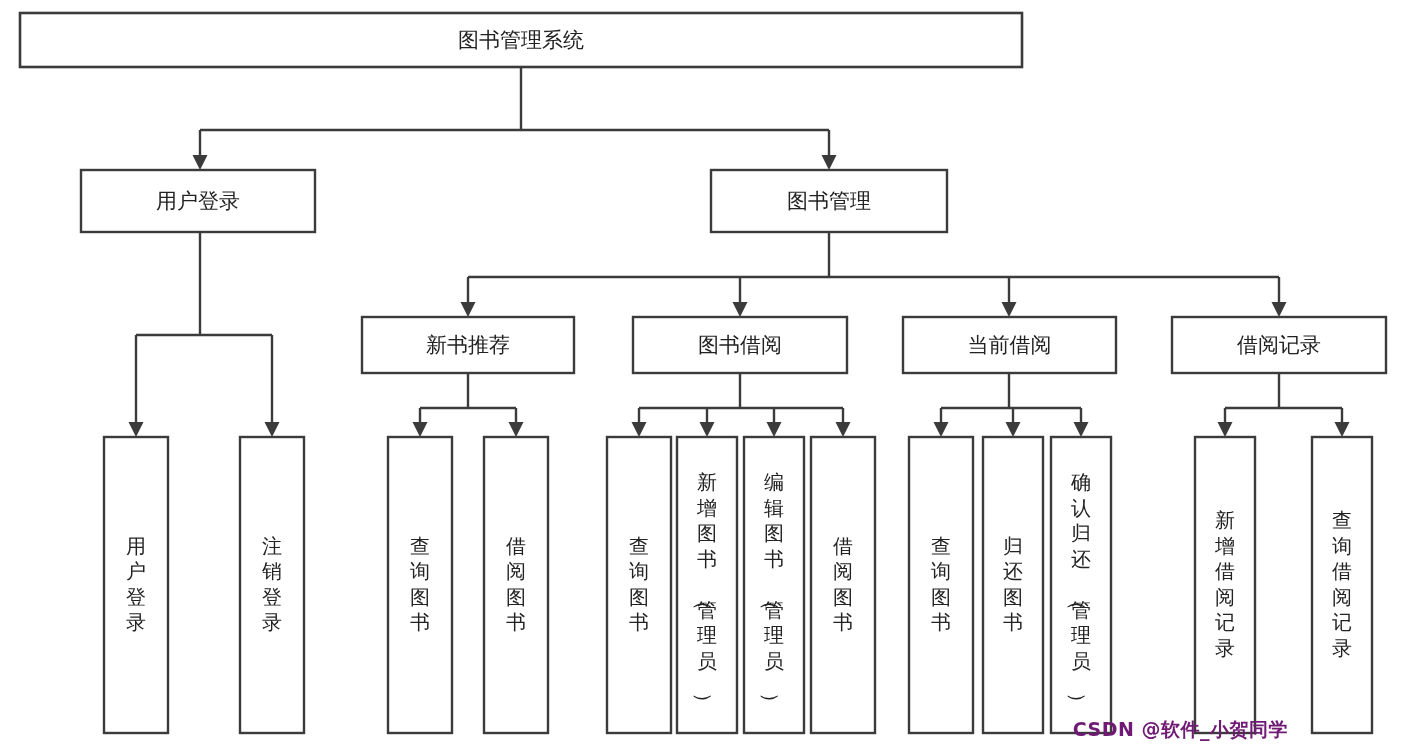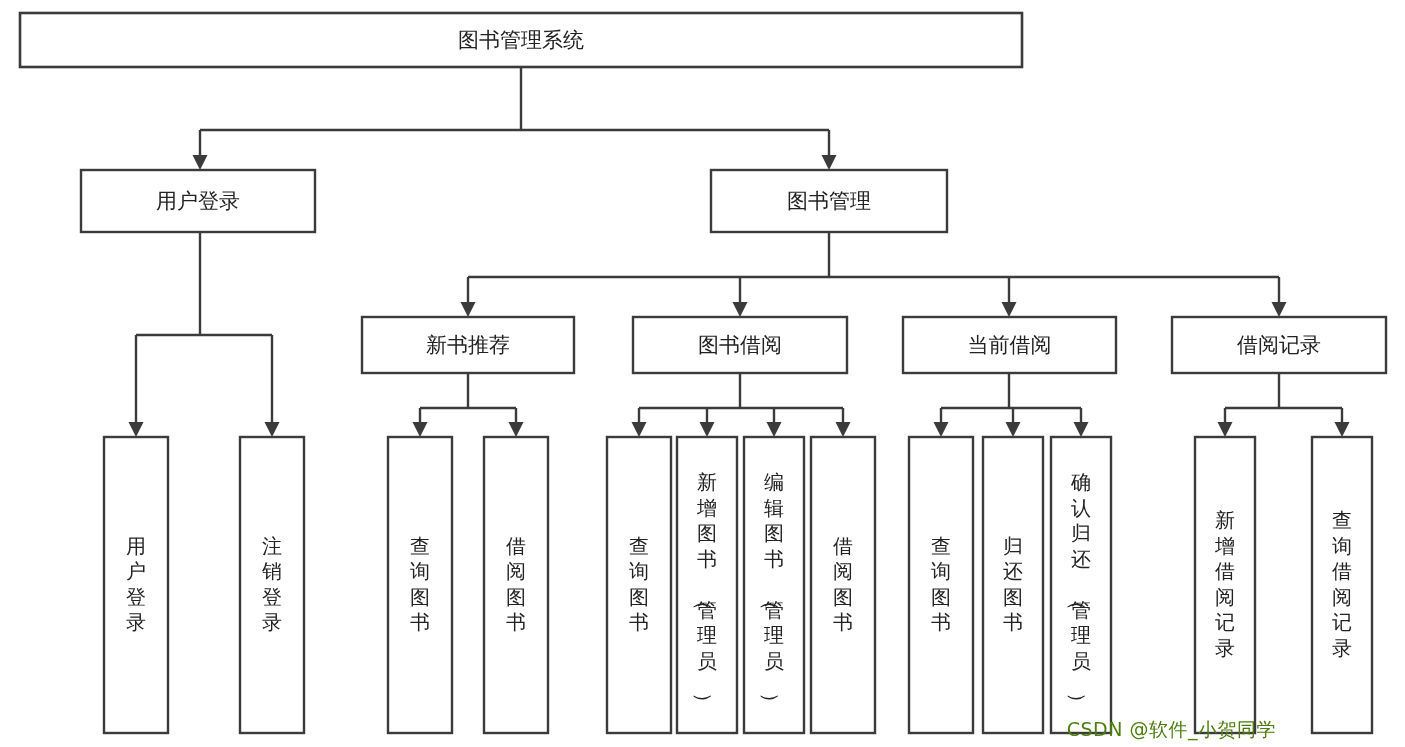--- a/index.html
+++ b/index.html
@@ -51,28 +51,29 @@
     stroke-width: 2.4;
     fill: none;
     stroke-linecap: butt;
   }
   .arrow-head {
     fill: #3b3b3b;
     stroke: none;
   }
   .watermark {
     position: absolute;
-    right: 20px;
+    right: 8px;
     bottom: 4px;
     font-family: "DejaVu Sans", "Liberation Sans", sans-serif;
     font-size: 19px;
-    color: #4d7c0f;
+    color: #701a75;
     letter-spacing: 0.5px;
     white-space: nowrap;
     user-select: none;
+    font-weight: bold;
   }
 </style>
 </head>
 <body>
 
 <div id="diagram-root">
 
   <svg id="flow" viewBox="0 0 1405 747" xmlns="http://www.w3.org/2000/svg">
     <g id="connectors-layer">
         <line x1="521" y1="67" x2="521" y2="130" class="connector"></line>

